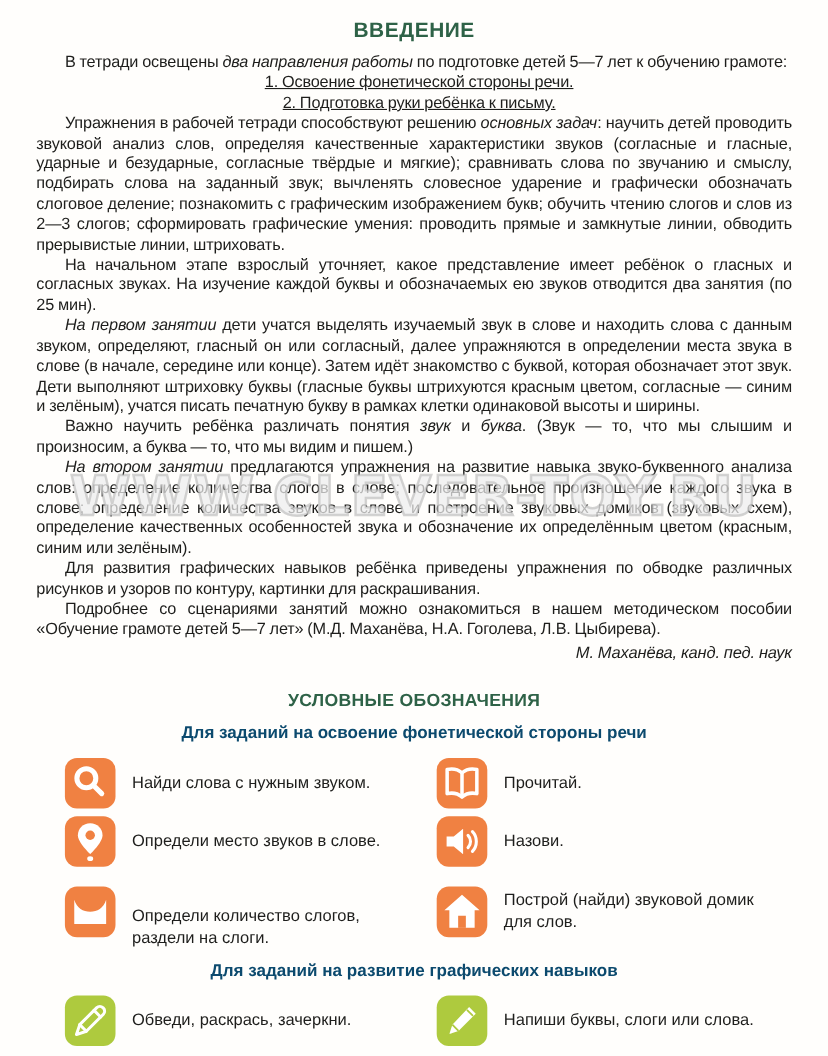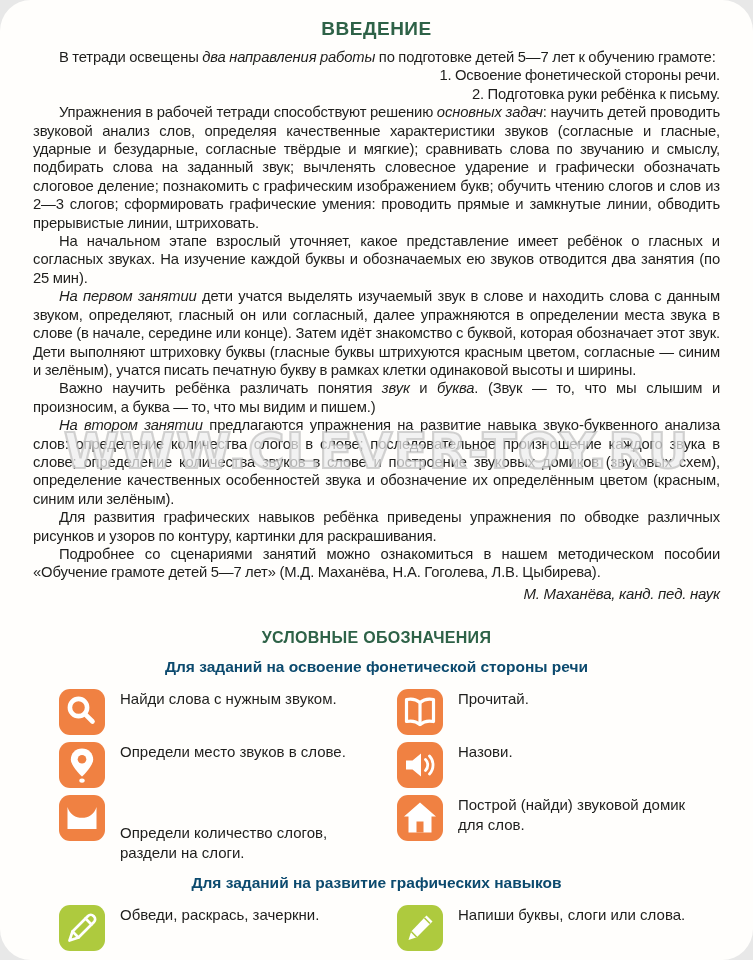--- a/index.html
+++ b/index.html
@@ -1,50 +1,49 @@
 <!DOCTYPE html>
 <html style="--green: #2e6247; --icon-orange: #f08142; --icon-green: #aeca3e;"><head>
 <meta charset="utf-8">
 <style>
   html,body { margin:0; padding:0; background:#e8e8e8; }
   .page {
     position:relative; width:753px; height:960px; margin:0 auto;
     background:#fffefc; overflow:hidden;
     font-family:"Liberation Sans","DejaVu Sans",sans-serif;
     color:#1e1e1c;
-    border-radius:31px;
   }
   .content { padding:18px 33px 0 33px; }
 
   .doc-title {
     margin:0 0 8px 0; text-align:center;
     font-size:19px; font-weight:bold; letter-spacing:.5px;
     color:var(--green,#2e6247);
   }
 
   .body-text { font-size:14.8px; line-height:18.4px; letter-spacing:-.15px; word-spacing:-.4px; }
   .body-text p { margin:0; text-align:justify; text-indent:26px; }
-  .body-text p.no-indent { text-indent:0; padding-left:9px; text-align:right; }
+  .body-text p.no-indent { text-indent:0; padding-left:9px; text-align:center;text-decoration:underline; }
   .bi { font-weight:normal; font-style:italic; }
   .signature { margin-top:3px; text-align:right; font-style:italic; font-size:15px; }
 
   .legend-title {
     margin:26px 0 0 0; text-align:center;
     font-size:16px; font-weight:bold; letter-spacing:.3px;
     color:var(--green,#2e6247);
   }
   .legend-subtitle {
     margin:11px 0 0 0; text-align:center;
     font-size:15.5px; font-weight:bold; color:#0c4a6e;
   }
   .legend-grid {
     margin-top:13px; padding-left:26px;
     display:grid; grid-template-columns:338px auto; row-gap:7px; column-gap:0;
   }
-  .legend-item { display:flex; gap:15px; }
+  .legend-item { display:flex; align-items:center; gap:15px; }
   .legend-label { font-size:15px; line-height:20px; }
   .legend-label.w240 { max-width:235px;margin-top:28px; }
   .legend-label.w250 { max-width:250px; }
 
   .tile {
     width:46px; height:46px; border-radius:11px; flex:0 0 46px;
     display:flex; align-items:center; justify-content:center;
   }
   .tile.orange { background:var(--icon-orange,#f08142); }
   .tile.green  { background:var(--icon-green,#aeca3e); }

